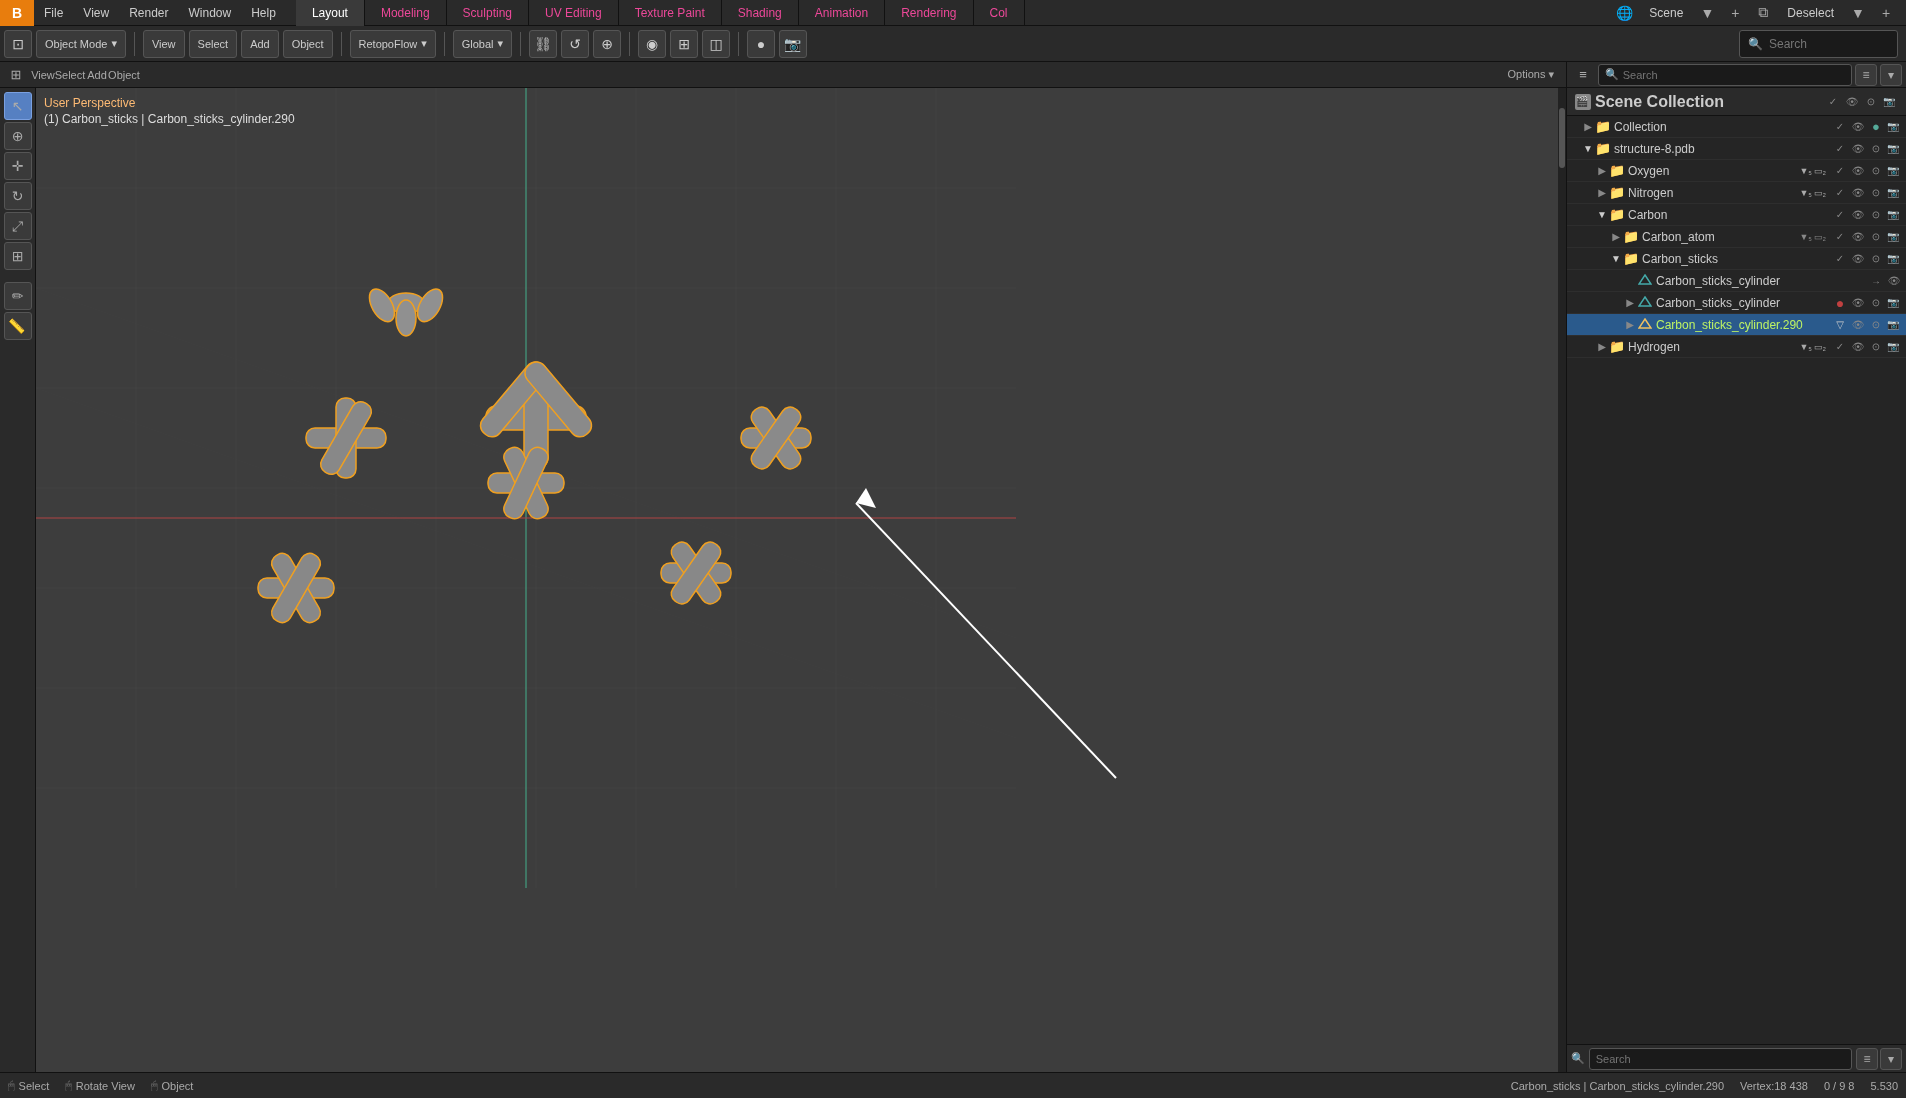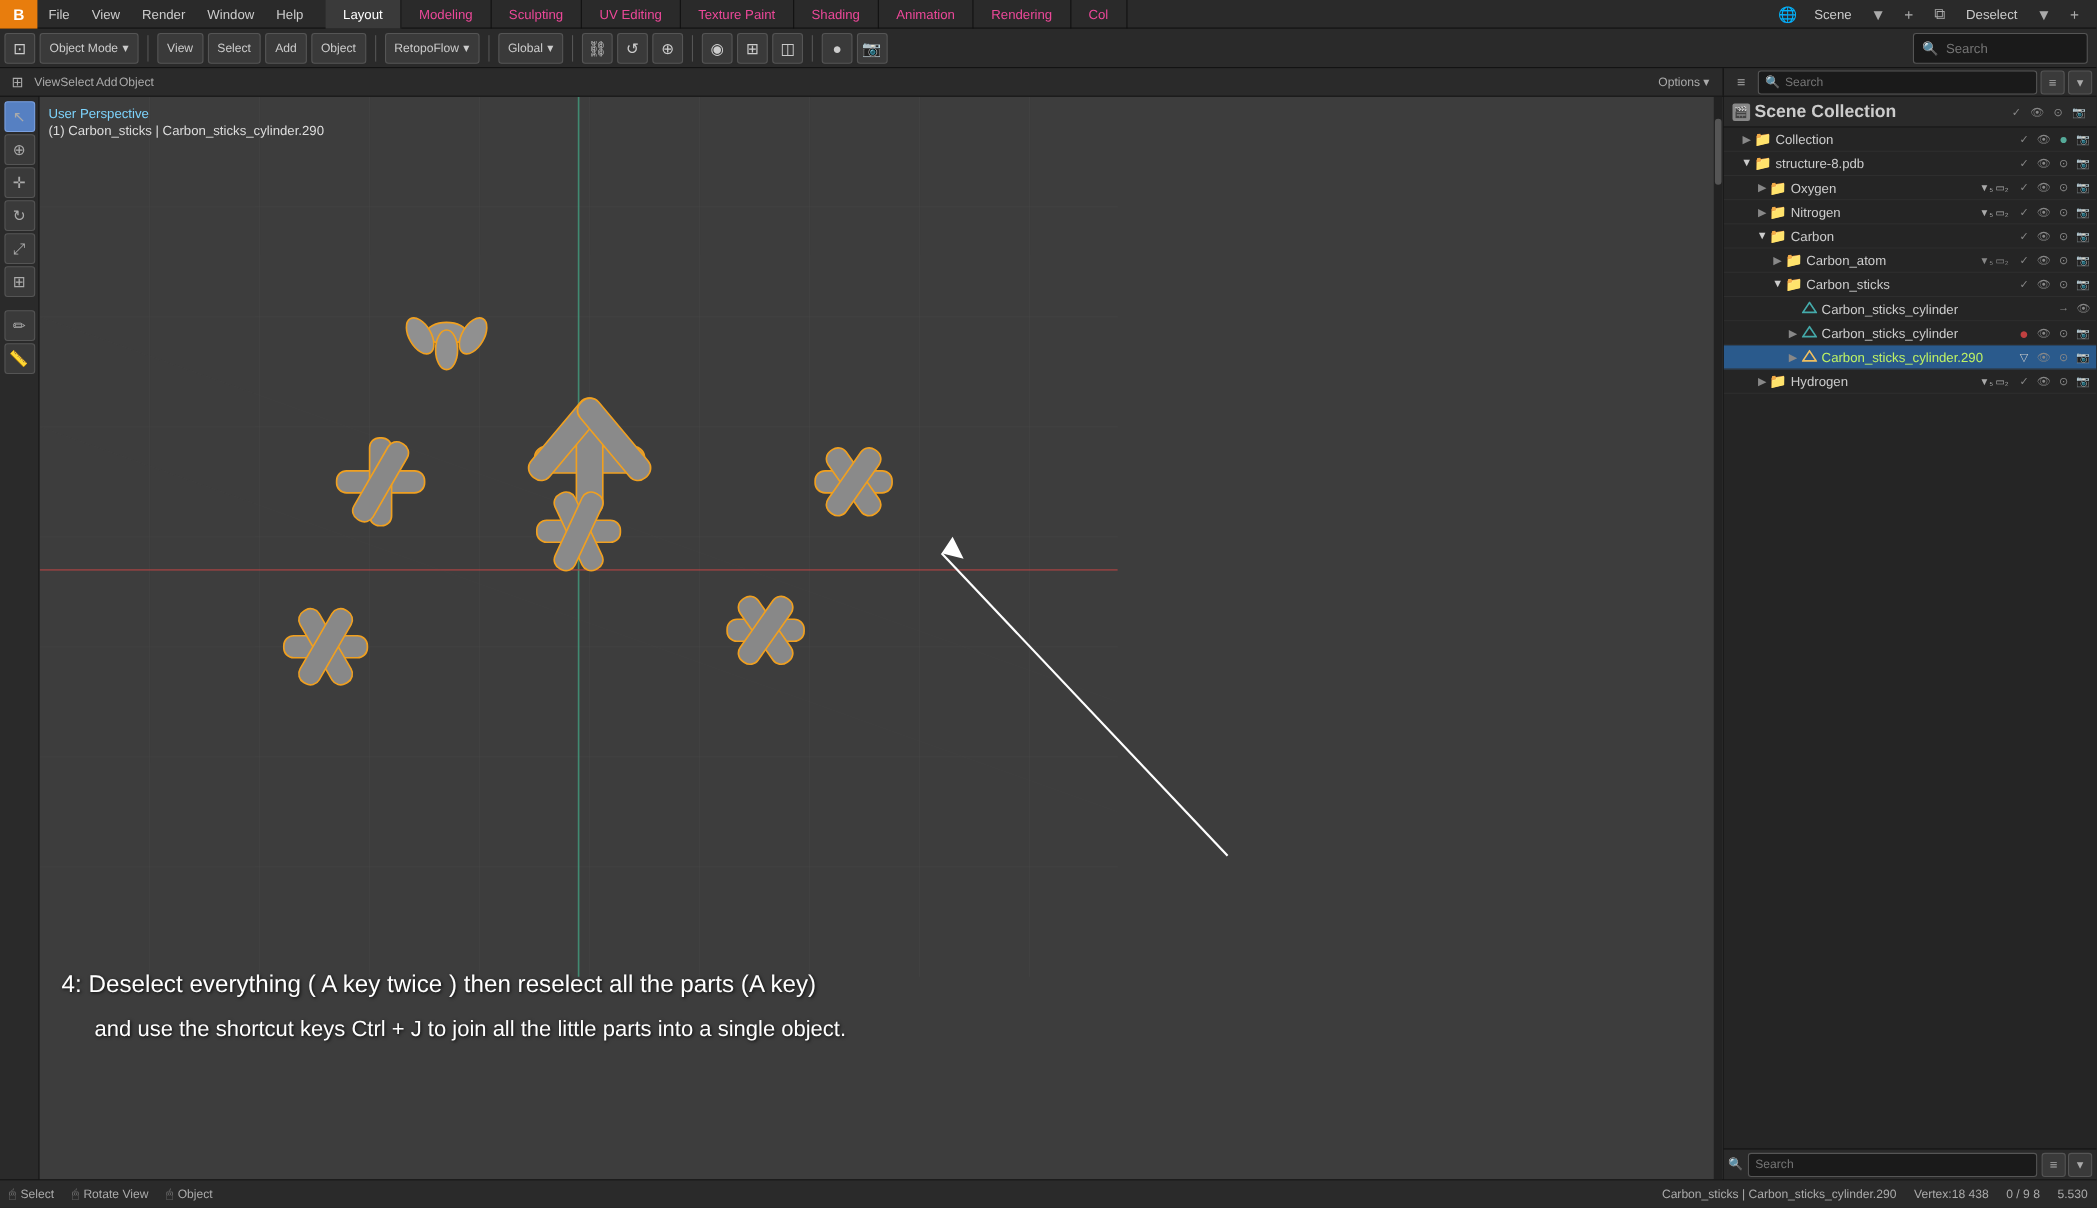--- a/index.html
+++ b/index.html
@@ -203,21 +203,21 @@
       color: white;
       font-size: 22px;
       font-weight: normal;
       text-shadow: 1px 1px 3px rgba(0,0,0,0.8);
       line-height: 1.6;
     }
     .viewport-perspective {
       position: absolute;
       top: 8px;
       left: 8px;
-      color: #7dd3fc;
+      color: #fdba74;
       font-size: 12px;
     }
     .viewport-object-info {
       position: absolute;
       top: 24px;
       left: 8px;
       color: #ddd;
       font-size: 12px;
     }
 
@@ -550,24 +550,20 @@
         <rect x="-35" y="-10" width="70" height="20" rx="9" fill="#888" stroke="#f0a020" stroke-width="1.5" transform="rotate(-55)"></rect>
       </g>
 
       <line x1="820" y1="415" x2="1080" y2="690" stroke="white" stroke-width="2"></line>
       <polygon points="820,415 840,420 830,400" fill="white"></polygon>
     </svg>
 
     <div class="viewport-perspective">User Perspective</div>
     <div class="viewport-object-info">(1) Carbon_sticks | Carbon_sticks_cylinder.290</div>
 
-    <div class="viewport-overlay-text">
-      <div>4: Deselect everything ( A key twice ) then reselect all the parts (A key)</div>
-      <div style="font-size:20px; margin-top:8px; padding-left:30px;">and use the shortcut keys Ctrl + J to join all the little parts into a single object.</div>
-    </div>
 
     <div style="position:absolute; right:0; top:0; bottom:0; width:8px; background:#222; display:flex; flex-direction:column; align-items:center;">
       <div style="width:6px; height:60px; background:#555; border-radius:3px; margin-top:20px;"></div>
     </div>
   </div>
 
   <div id="right-panel">
 
     <div style="height:28px; background:#2a2a2a; display:flex; align-items:center; padding:0 8px; gap:4px; border-bottom:1px solid #111;">
       <div style="width:16px; height:16px; background:#888; border-radius:2px; display:flex; align-items:center; justify-content:center; font-size:10px;">🎬</div>

